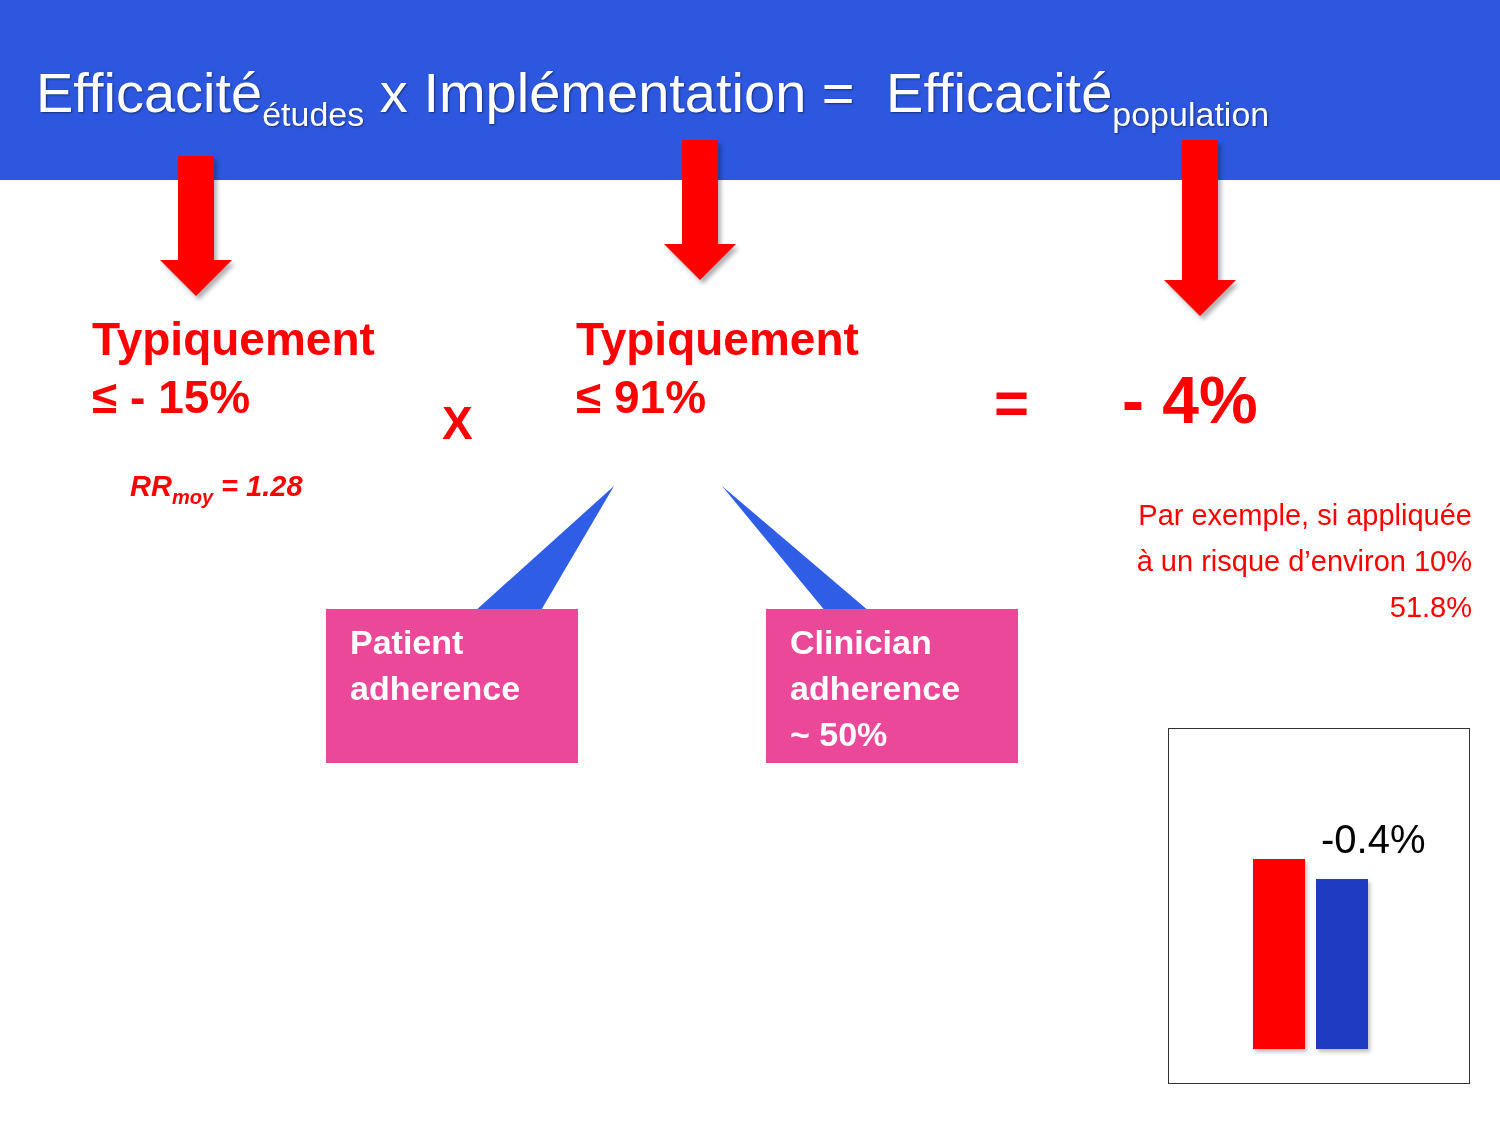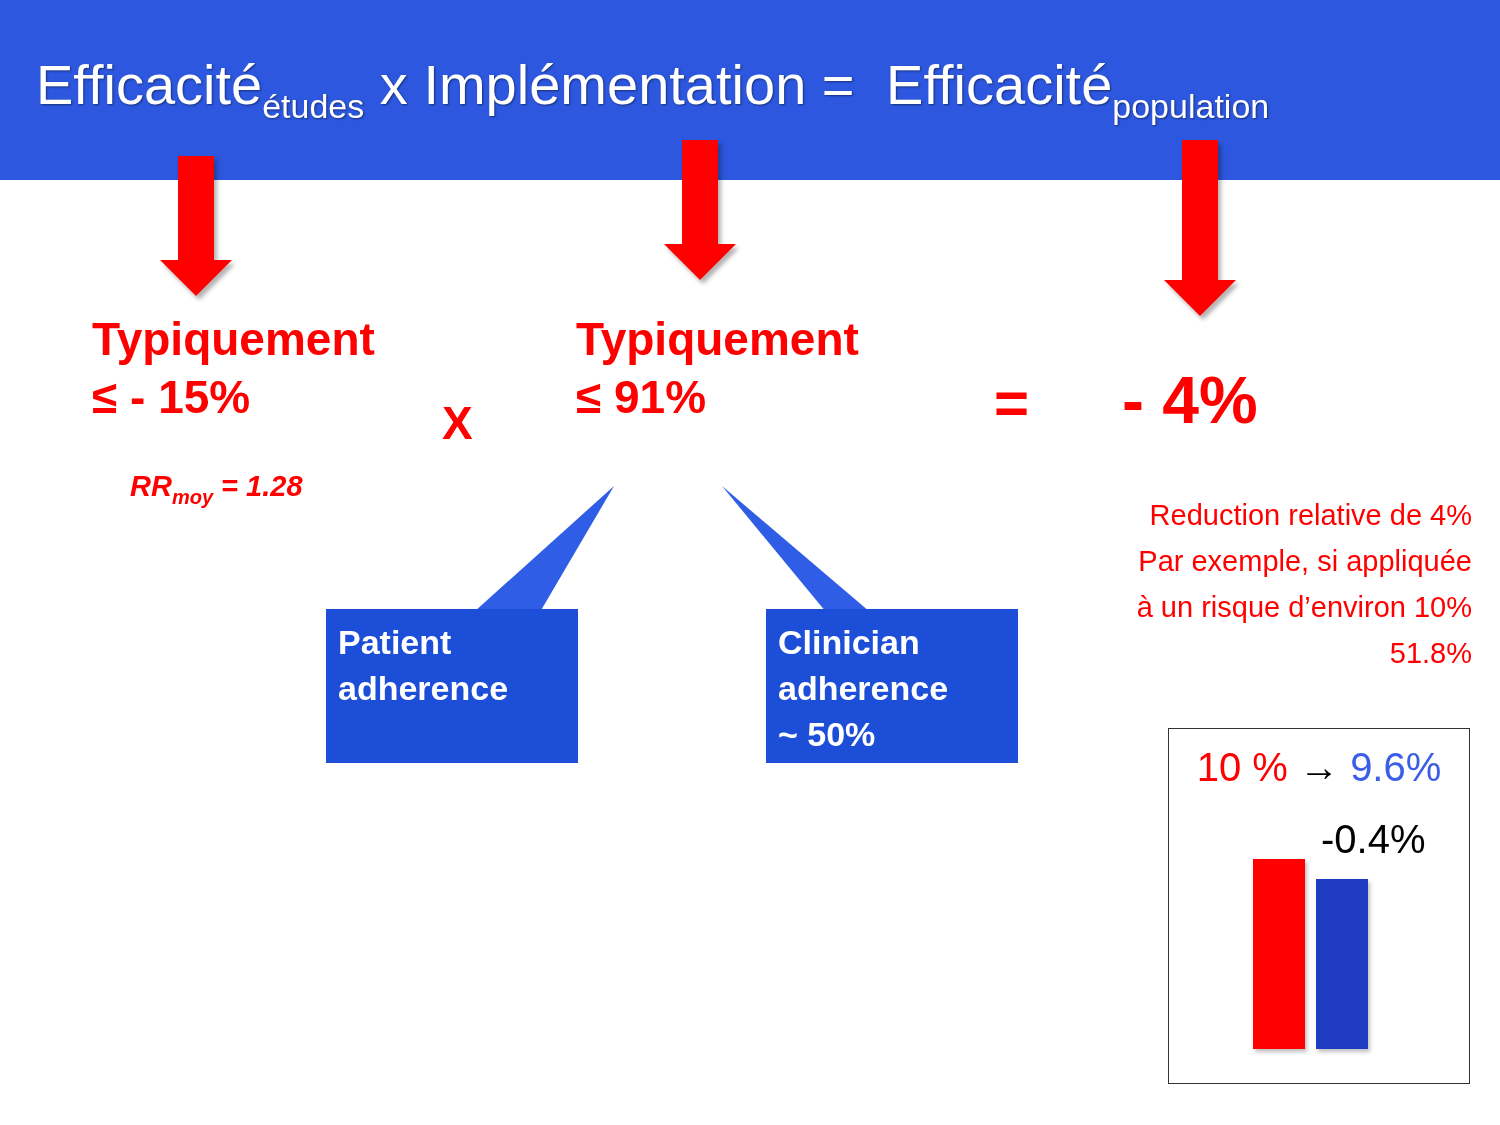--- a/index.html
+++ b/index.html
@@ -1,29 +1,29 @@
 <!DOCTYPE html>
 <html><head>
   <meta charset="utf-8">
   <style>
     html, body { margin: 0; padding: 0; }
     body { width: 1500px; height: 1125px; position: relative; background: #ffffff; overflow: hidden;
            font-family: "Liberation Sans", sans-serif; }
     .header { position: absolute; left: 0; top: 0; width: 1500px; height: 180px; background: #2c57de; }
-    .title { position: absolute; left: 36px; top: 52px; color: #ffffff; font-size: 56px; white-space: nowrap;
+    .title { position: absolute; left: 36px; top: 60px; color: #ffffff; font-size: 56px; white-space: nowrap;
              text-shadow: 1px 1px 2px rgba(0,0,0,0.45); letter-spacing: 0px; }
     .title sub { font-size: 34px; vertical-align: -14px; }
     .title .gap { display: inline-block; width: 16px; }
     .arrow { position: absolute; }
     .bigtxt { position: absolute; font-weight: bold; font-size: 46px; line-height: 58px; color: #ff0000; margin-left: 24px; }
     .op { position: absolute; font-weight: bold; color: #ff0000; }
     .rr { position: absolute; left: 130px; top: 470px; font-style: italic; font-weight: bold; font-size: 29px; color: #ff0000; }
     .rr sub { font-size: 20px; vertical-align: -8px; }
-    .callout { position: absolute; background: #1d4ed8; color: #ffffff; font-weight: bold; font-size: 34px; line-height: 46px;
-               padding: 10px 12px; box-sizing: border-box; }
+    .callout { position: absolute; background: #ec4899; color: #ffffff; font-weight: bold; font-size: 34px; line-height: 46px;
+               padding: 10px 24px; box-sizing: border-box; }
     .desc { position: absolute; right: 28px; top: 492px; text-align: right; font-size: 29px; line-height: 46px; color: #ff0000; }
     .chartbox { position: absolute; left: 1168px; top: 728px; width: 302px; height: 356px; border: 1.5px solid #333; box-sizing: border-box; background: #fff; }
     .chart-head { position: absolute; left: 0; top: 16px; width: 100%; text-align: center; font-size: 40px; white-space: nowrap; }
     .bar { position: absolute; bottom: 34px; width: 52px; box-shadow: 2px 3px 4px rgba(0,0,0,0.25); }
     .delta { position: absolute; left: 152px; top: 88px; font-size: 40px; color: #000; }
   </style>
 </head>
 <body>
 
 <div class="header">
@@ -81,28 +81,22 @@
   <div>adherence</div>
 </div>
 
 <div class="callout" style="left:766px; top:609px; width:252px; height:154px;">
   <div>Clinician</div>
   <div>adherence</div>
   <div>~ 50%</div>
 </div>
 
 <div class="desc">
-  <div>Reduction relative de 4%</div>
   <div>Par exemple, si appliquée</div>
   <div>à un risque d’environ 10%</div>
   <div>51.8%</div>
 </div>
 
 <div class="chartbox">
-  <div class="chart-head">
-    <span style="color:#ff0000;">10 %</span>
-    <span style="color:#000;">→</span>
-    <span style="color:#3a5ee8;">9.6%</span>
-  </div>
   <div class="delta">-0.4%</div>
   <div class="bar" style="left:84px; height:190px; background:#ff0000;"></div>
   <div class="bar" style="left:147px; height:170px; background:#1f3bc2;"></div>
 </div>
 
 </body></html>

